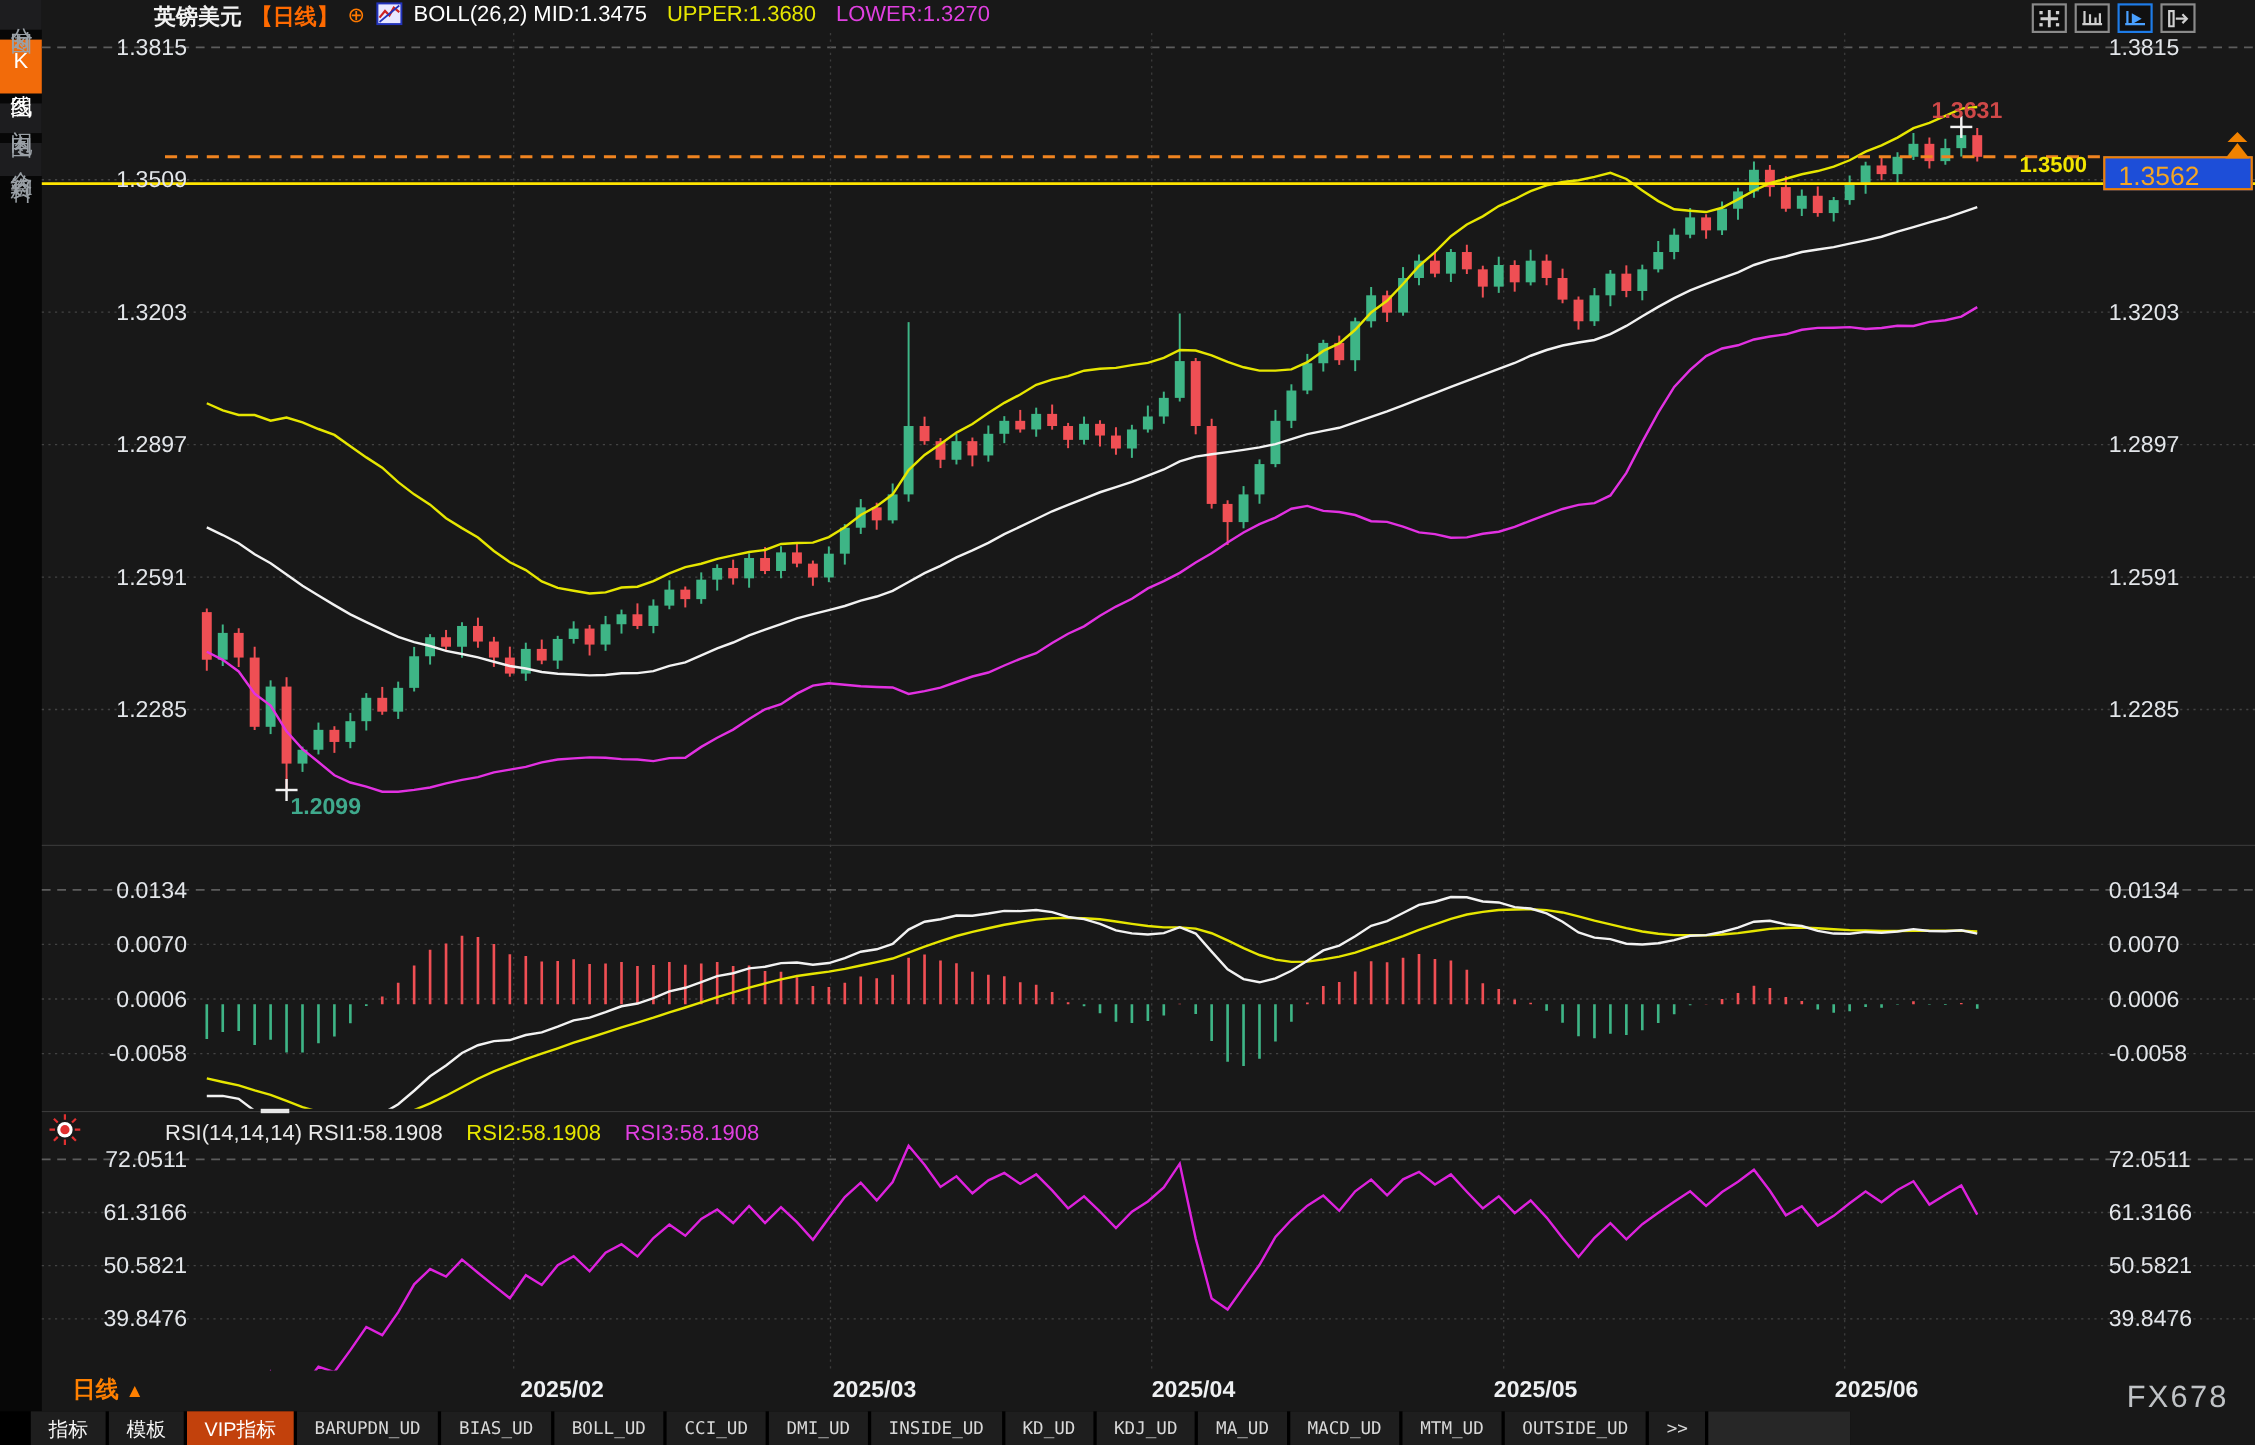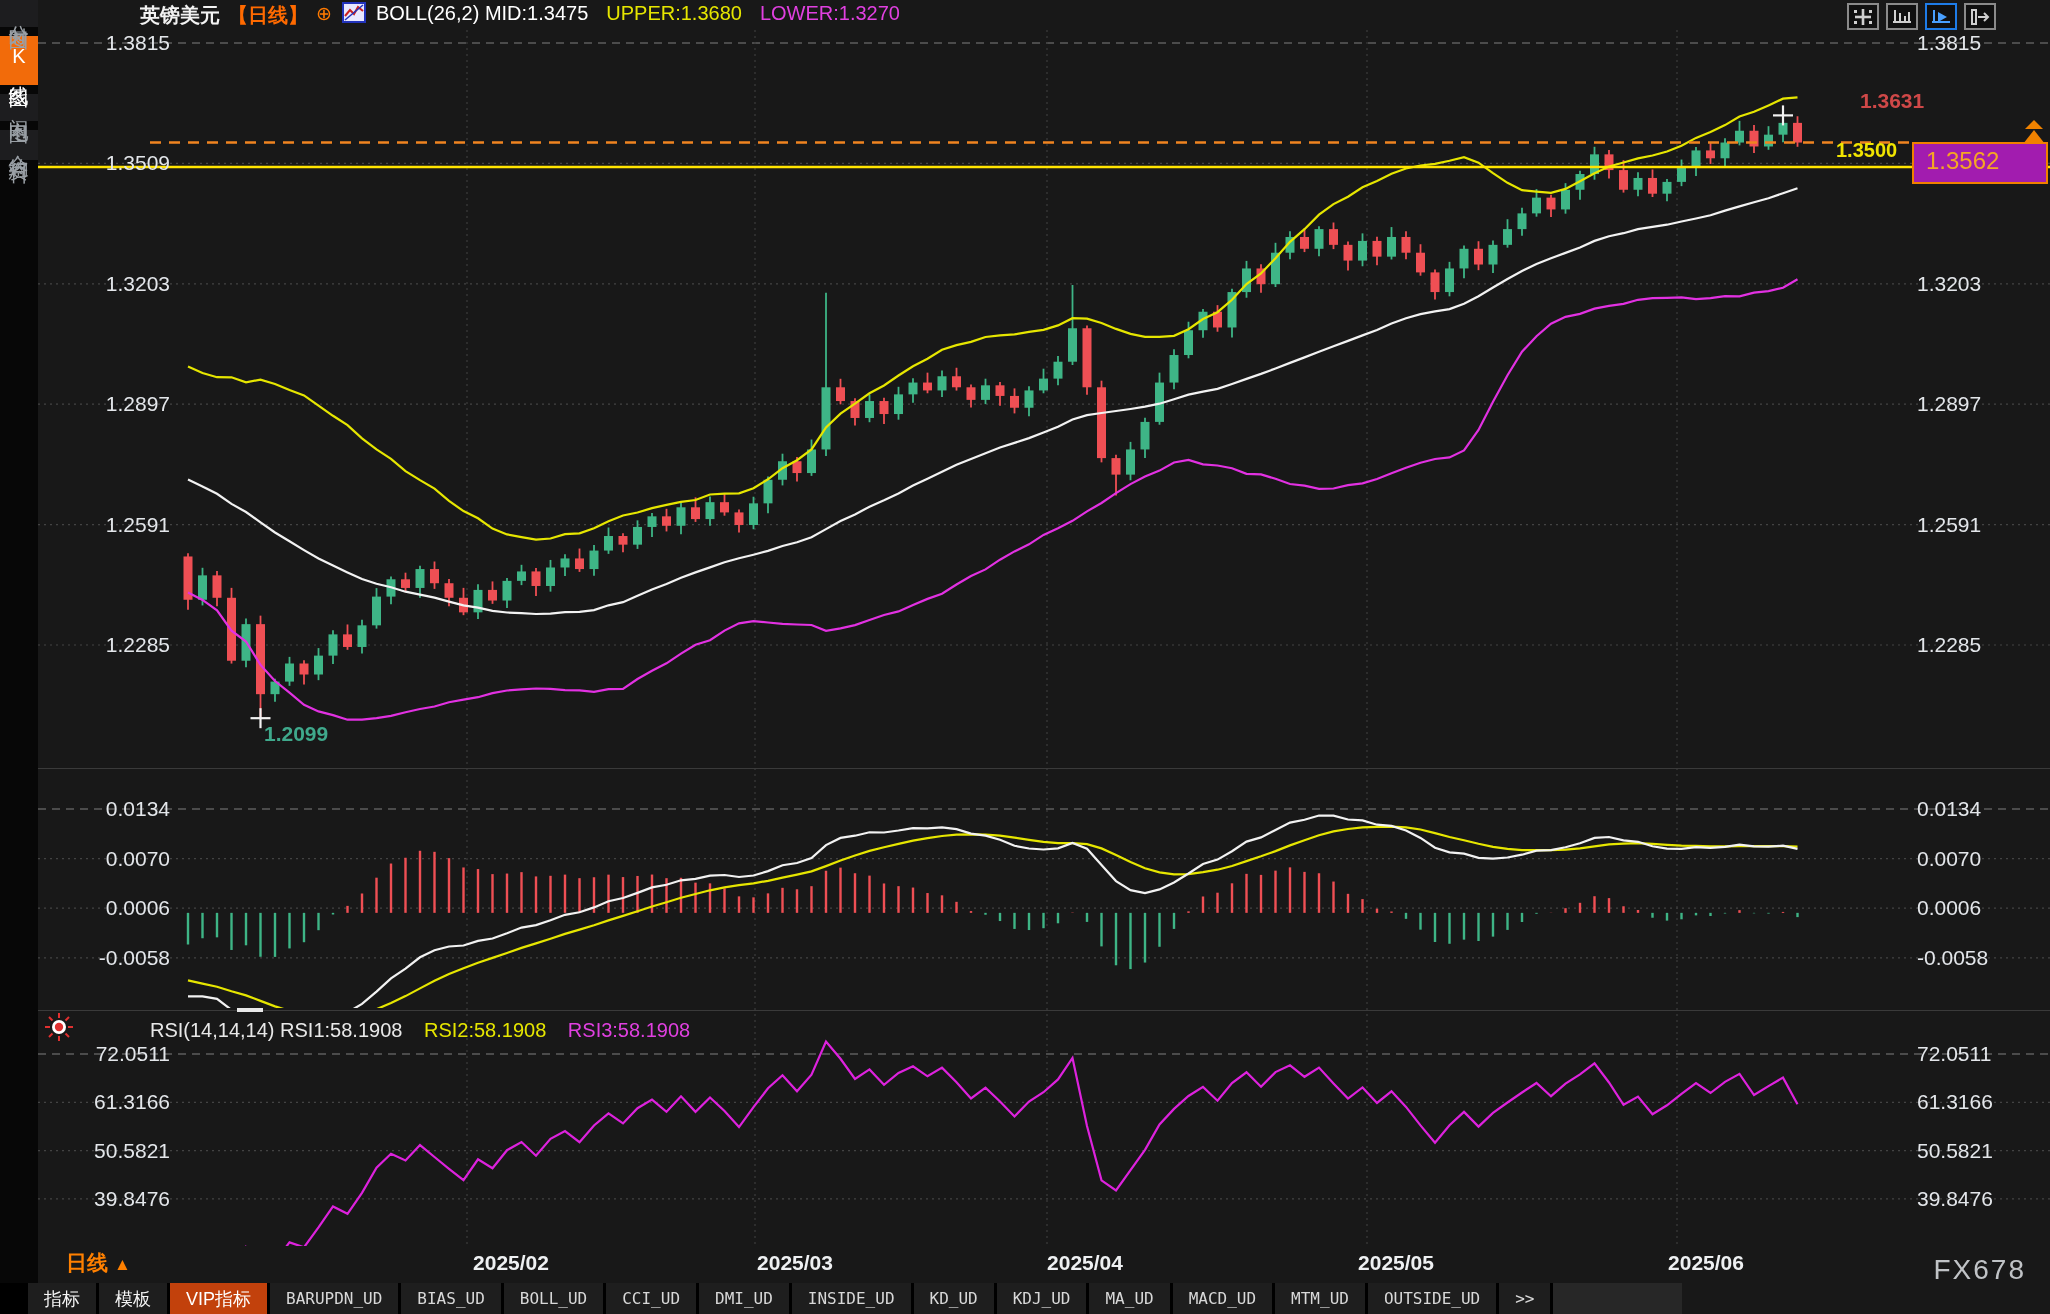--- a/index.html
+++ b/index.html
@@ -26,26 +26,26 @@
   #toolbar{position:absolute;right:54px;top:3px;display:flex;gap:7px;z-index:30;}
   .tool-btn{width:28px;height:23px;border:2px solid #8a8a8a;background:#101010;
             display:flex;align-items:center;justify-content:center;cursor:pointer;}
   .tool-btn.active{border-color:#1e7ce8;}
   
   .ind-header{position:absolute;left:150px;font-size:20px;white-space:nowrap;z-index:25;}
   .ind-header .w{color:#e8e8e8;}
   .ind-header .y{color:#e6e600;margin-left:16px;}
   .ind-header .m{color:#e040e0;margin-left:16px;}
   
-  .price-box{position:absolute;left:1912px;top:142px;width:136px;height:42px;
-             border:2px solid #f08000;background:#a21caf;color:#f5a623;font-size:24px;
+  .price-box{position:absolute;left:1912px;top:142px;width:136px;height:31px;
+             border:2px solid #f08000;background:#1d4ed8;color:#f5a623;font-size:24px;
              line-height:33px;padding-left:12px;box-sizing:border-box;z-index:40;}
   .lbl{position:absolute;font-weight:bold;white-space:nowrap;z-index:35;}
   #hline-label{left:1836px;top:139px;color:#f0e400;font-size:20px;}
-  #high-label{left:1860px;top:89px;color:#cf4848;font-size:21px;}
+  #high-label{left:1756px;top:89px;color:#cf4848;font-size:21px;}
   #low-label{left:264px;top:722px;color:#3fa98c;font-size:21px;}
   #period-label{left:66px;top:1249px;color:#ff8000;font-size:21px;}
   #period-label .tri{font-size:17px;margin-left:6px;}
   #watermark{position:absolute;right:24px;top:1254px;color:#c0c3c6;font-size:28px;
              letter-spacing:2px;z-index:20;}
   
   .divider{position:absolute;left:38px;right:0;height:1px;background:#3a3a3a;z-index:5;}
   #resize-handle{position:absolute;left:237px;top:1008px;width:26px;height:4px;background:#e8e8e8;z-index:26;}
   
   #tabbar{position:absolute;left:0;bottom:0;width:1682px;height:31px;background:#000;

